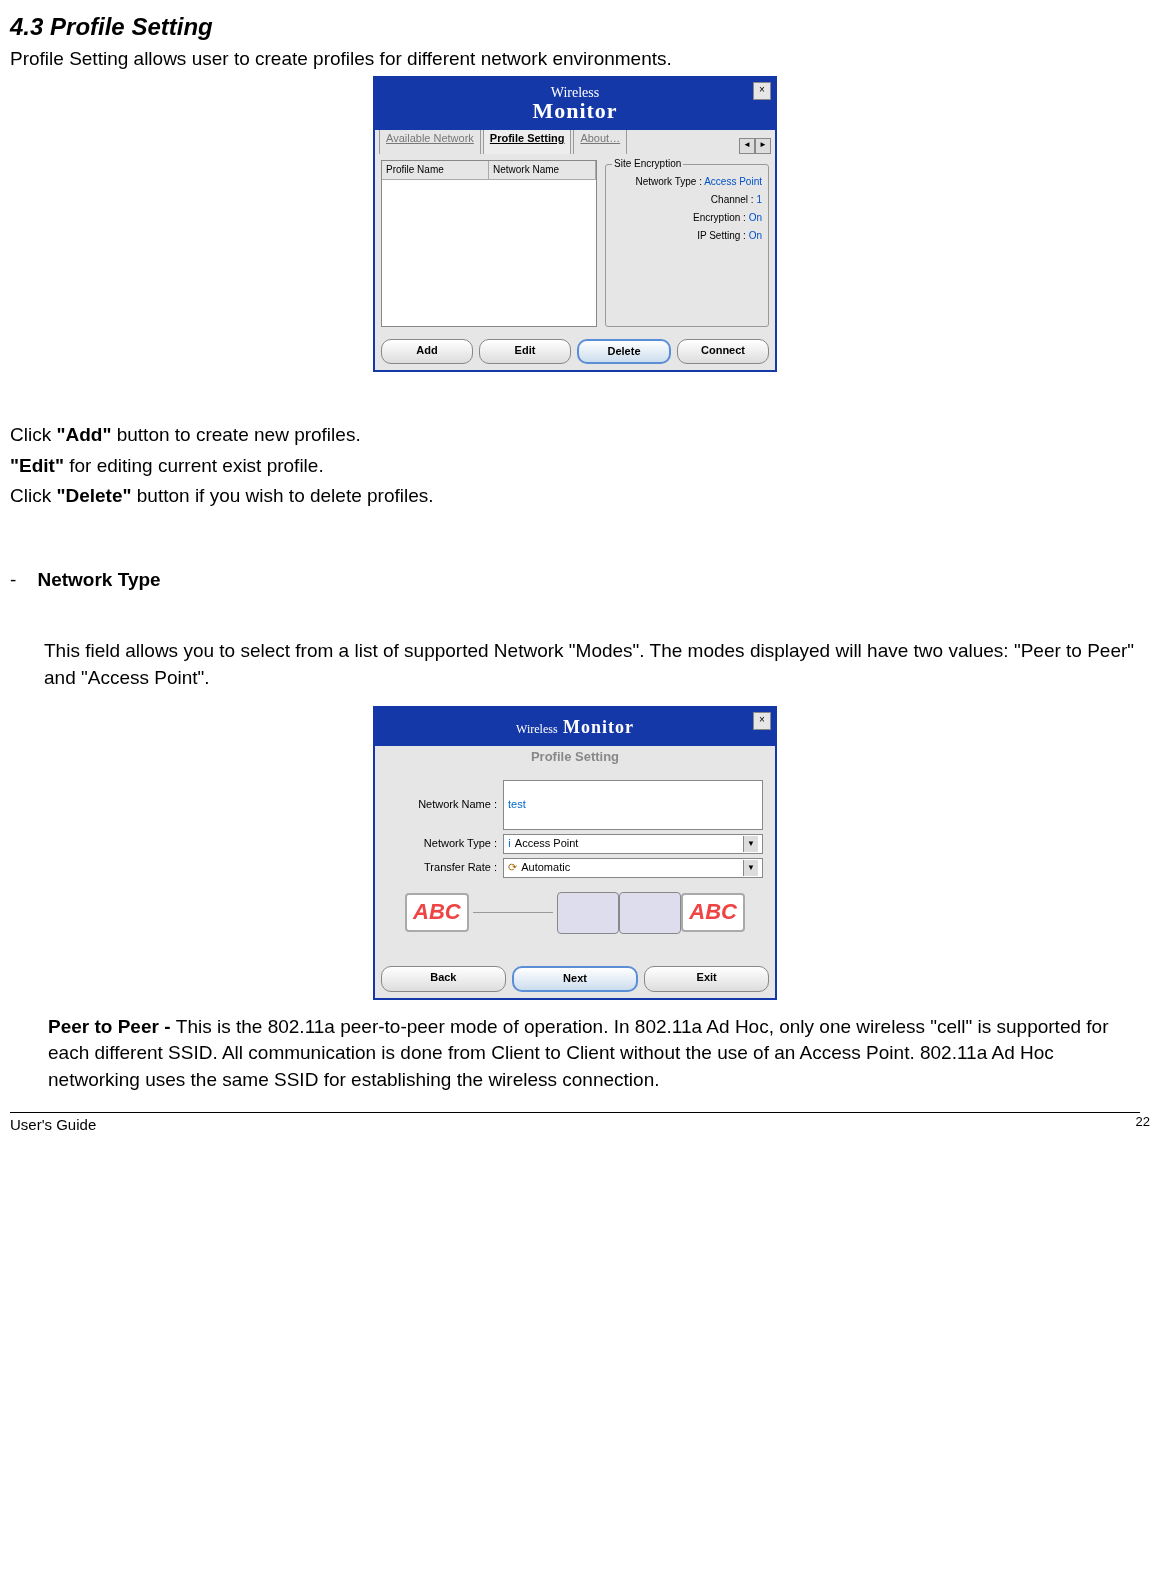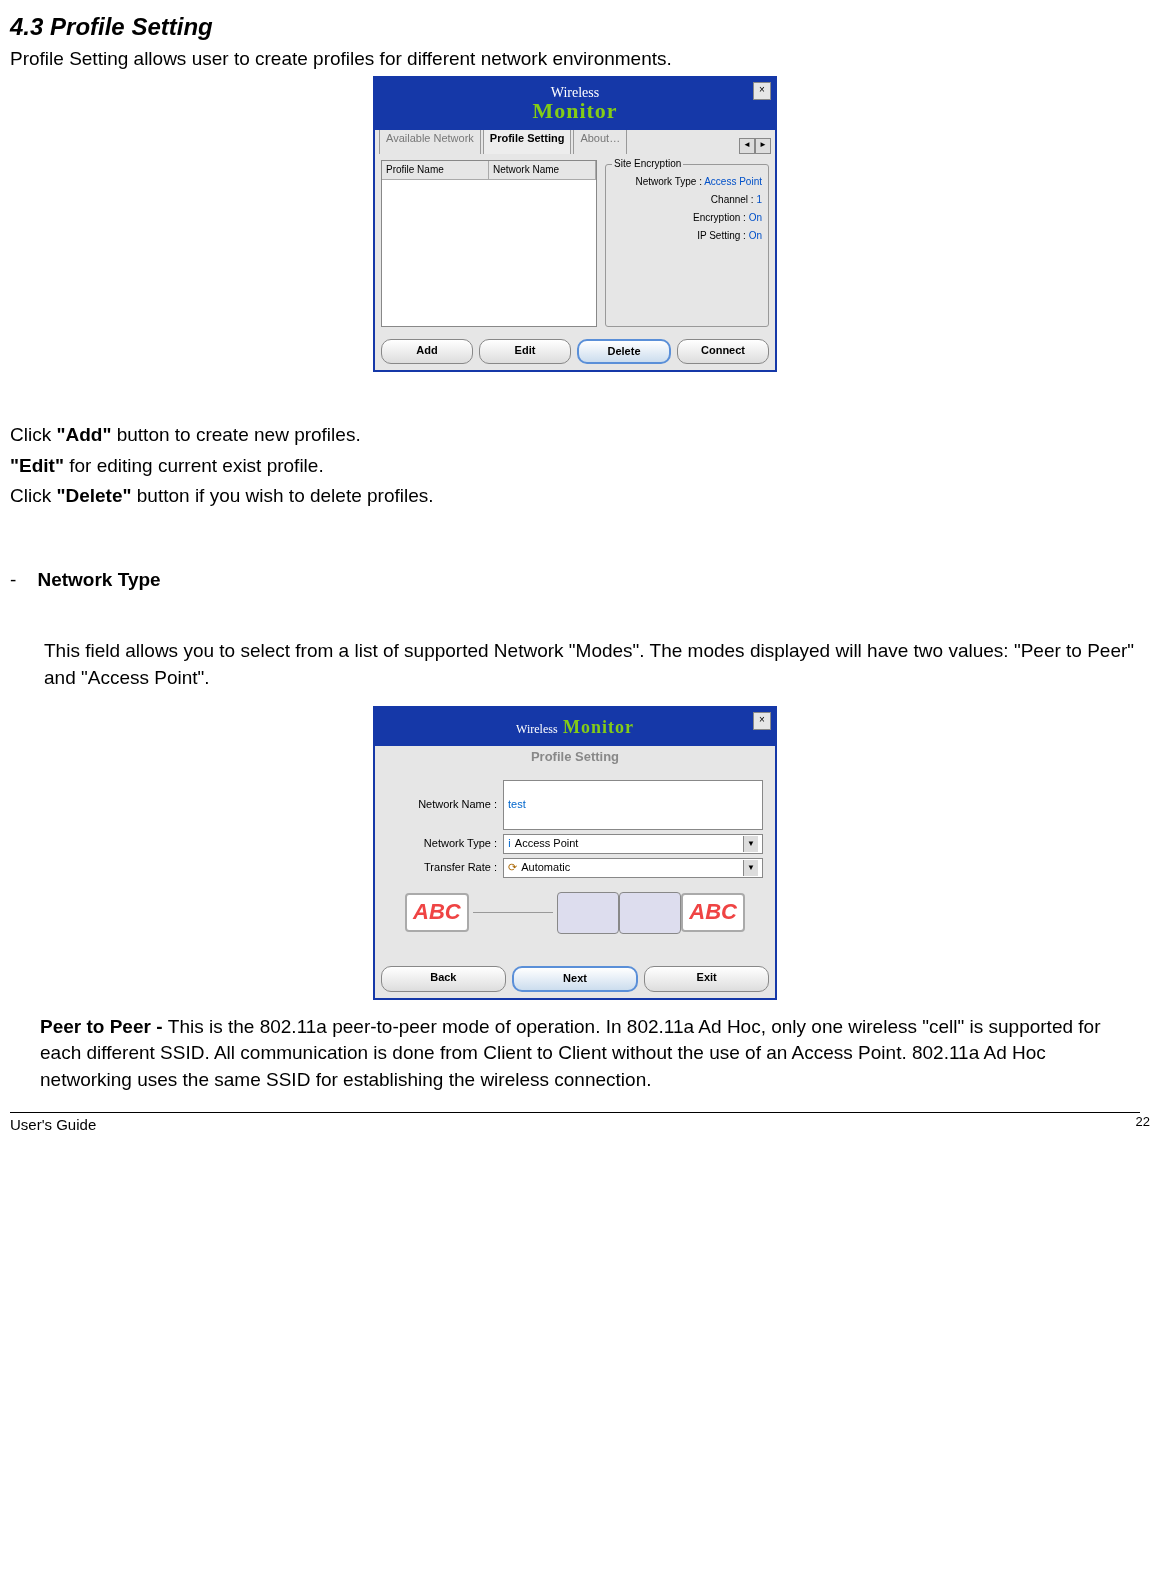--- a/index.html
+++ b/index.html
@@ -33,21 +33,21 @@
     display: flex;
     align-items: center;
     justify-content: center;
     position: relative;
   }
   .titlebar-logo {
     text-align: center;
     line-height: 1;
   }
   .wireless-text { font-family: cursive; color: #fff; font-size: 14px; }
-  .monitor-text { font-family: Georgia, serif; font-weight: bold; color: #84cc16; font-size: 22px; letter-spacing: 1px; }
+  .monitor-text { font-family: Georgia, serif; font-weight: bold; color: #ffffff; font-size: 22px; letter-spacing: 1px; }
   .close-btn {
     position: absolute; right: 4px; top: 4px; width: 16px; height: 16px;
     background: #E6E6E6; border: 1px solid #888; font-size: 10px; text-align: center;
     line-height: 14px;
   }
   .tab-strip {
     background: #E6E6E6;
     height: 24px;
     display: flex;
     align-items: flex-end;
@@ -56,20 +56,21 @@
     gap: 2px;
   }
   .tab-item {
     background: #E6E6E6;
     border: 1px solid #999;
     border-bottom: none;
     padding: 8px 6px;
     border-radius: 3px 3px 0 0;
     color: #777;
     white-space: nowrap;
+    text-decoration: underline;
   }
   .tab-item.active { background: #EDEDED; color: #000; font-weight: bold; }
   .tab-nav { margin-left: auto; display: flex; gap: 0; }
   .tab-arrow { width: 14px; height: 14px; border: 1px solid #888; background: #ddd; font-size: 8px; text-align: center; line-height: 12px; }
   .content-area {
     flex: 1;
     background: #E6E6E6;
     padding: 6px;
     display: flex;
     gap: 8px;
@@ -258,21 +259,21 @@
       <div class="abc-badge">ABC</div>
     </div>
   </div>
   <div class="button-row">
     <div class="win-btn">Back</div>
     <div class="win-btn active">Next</div>
     <div class="win-btn">Exit</div>
   </div>
 </div>
 
-<div class="double-space" style="margin-left: 30px;">
+<div class="double-space" style="margin-left: 38px;">
   <p><span class="bold">Peer to Peer   - </span><span>This is the 802.11a peer-to-peer mode of operation.  In 802.11a Ad Hoc, only one wireless "cell" is supported for each different SSID.  All communication is done from Client to Client without the use of an Access Point. 802.11a  Ad Hoc networking uses the same SSID for establishing the wireless connection.</span></p>
 </div>
 
 <div class="footer-line"></div>
 <div class="footer-left">User's Guide</div>
 <div class="footer-right">22</div>
 
 
 
 

